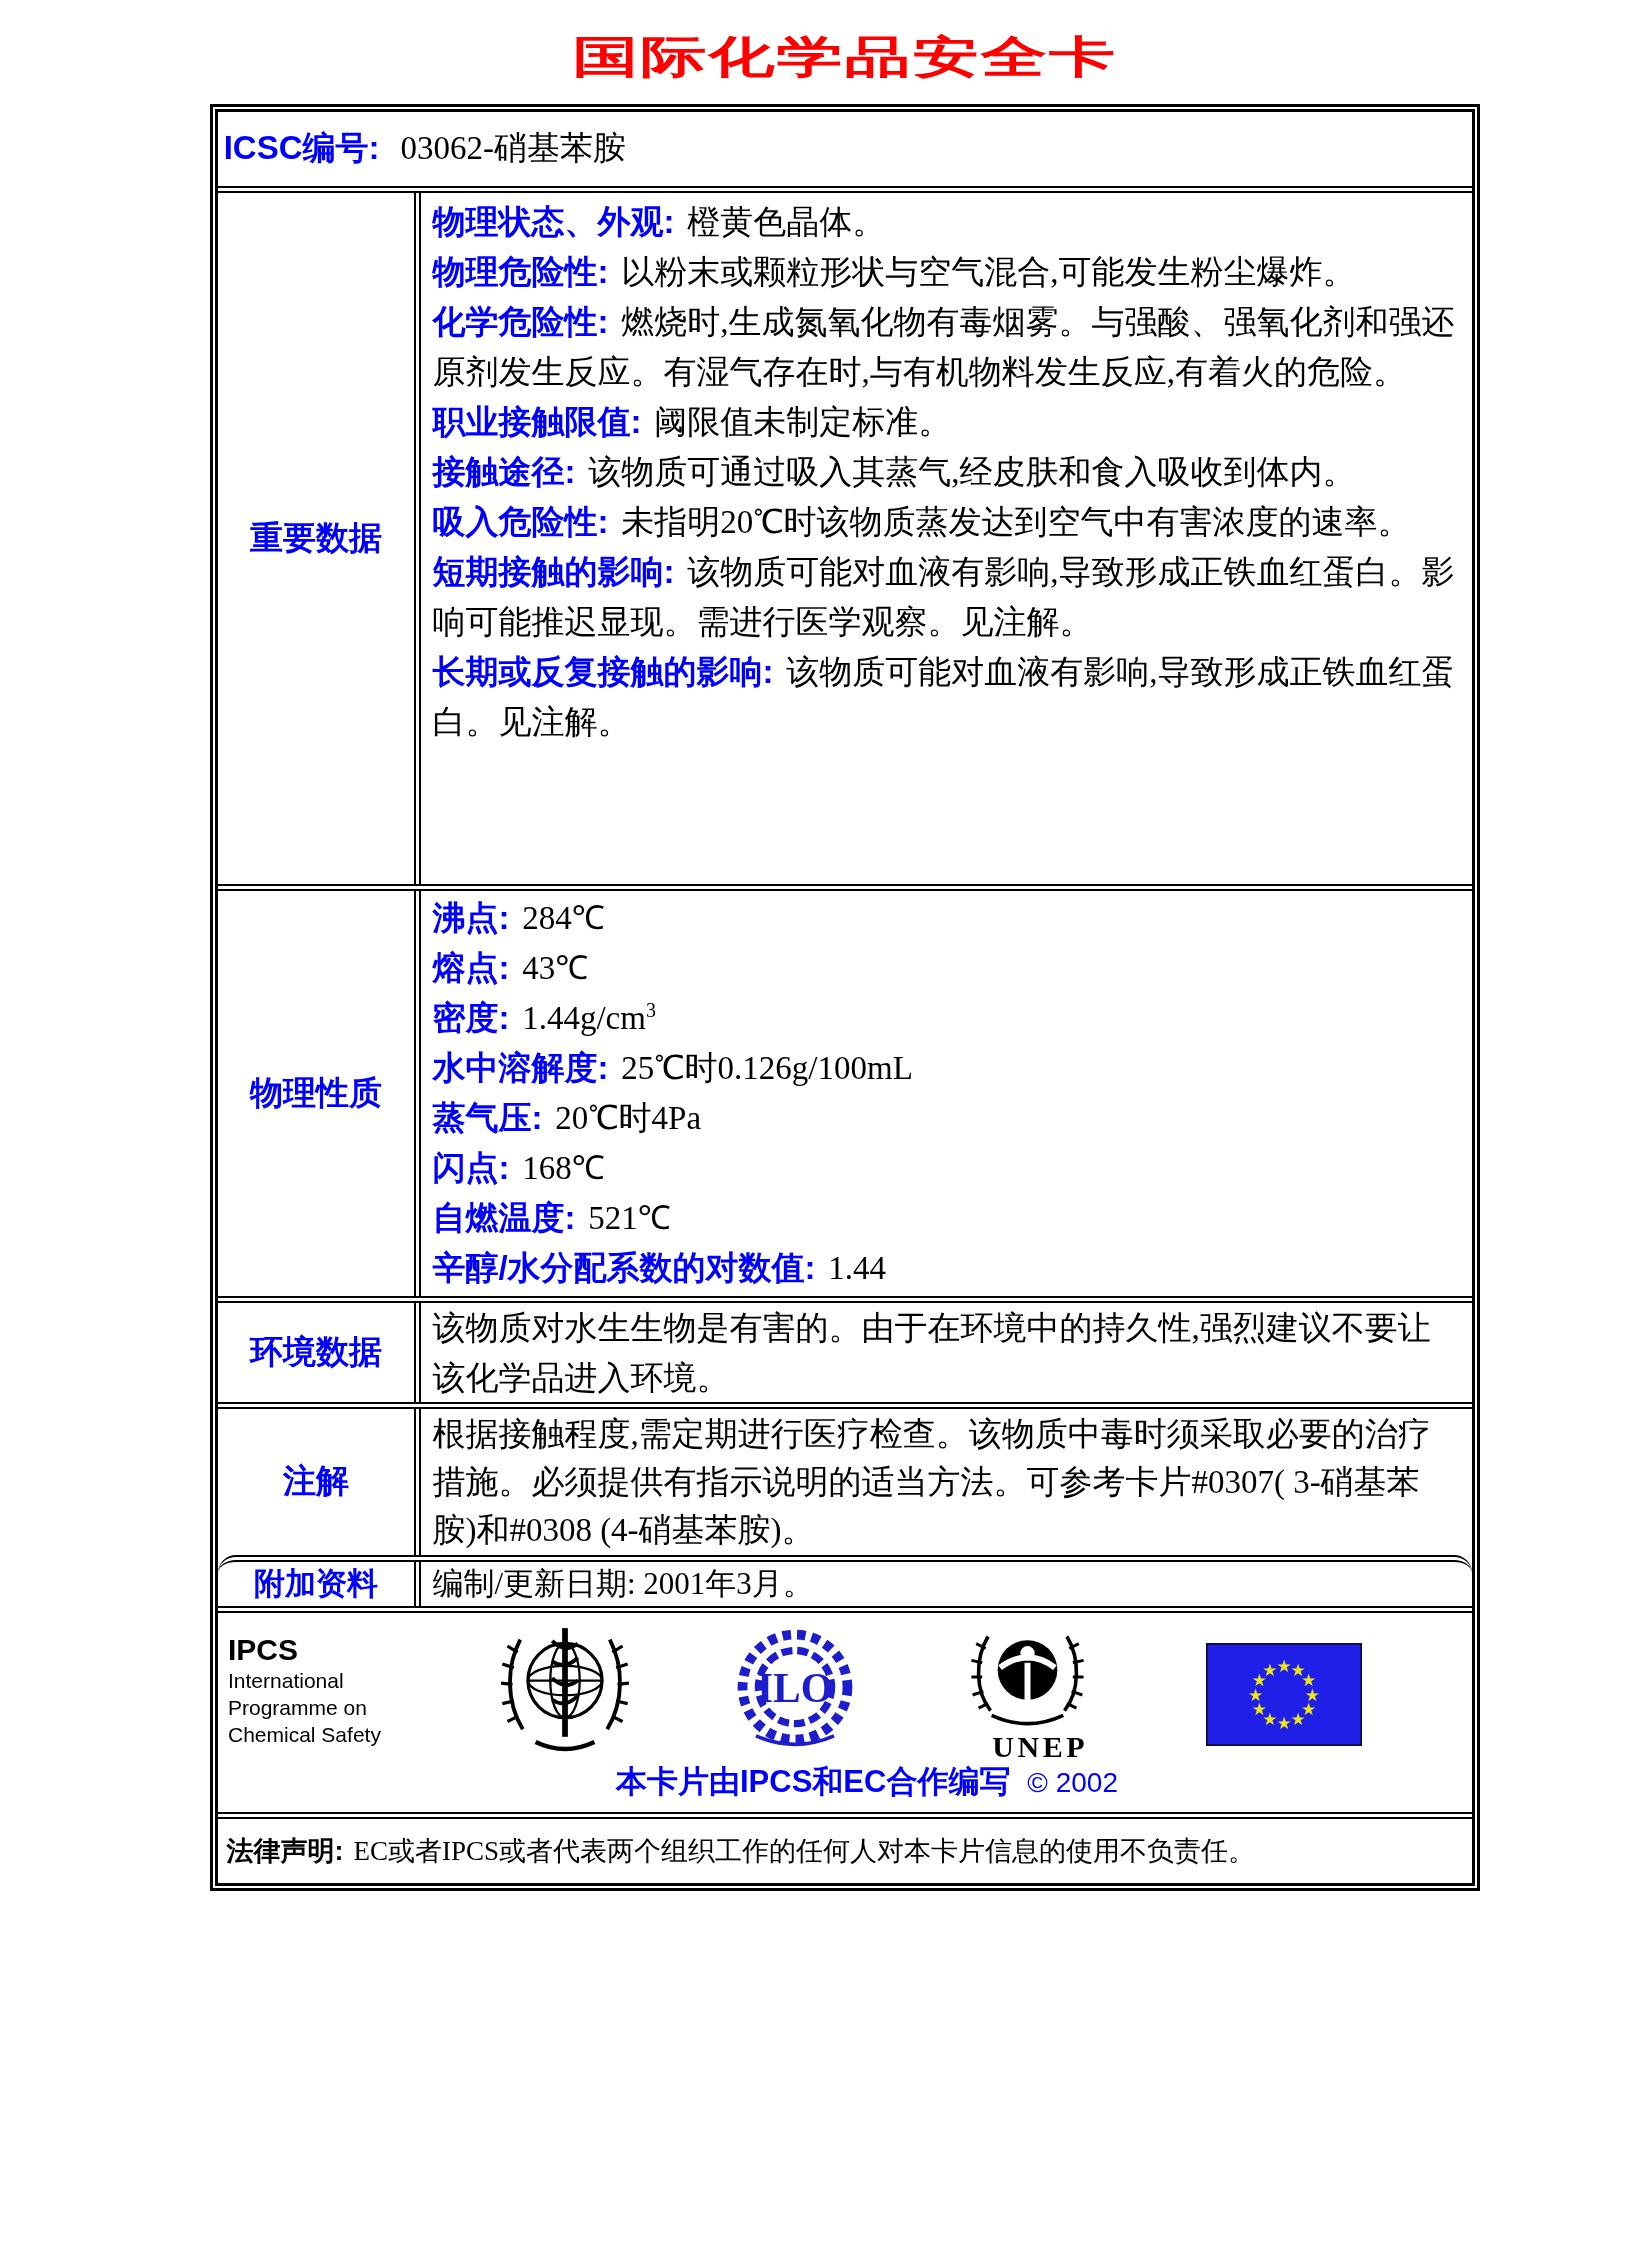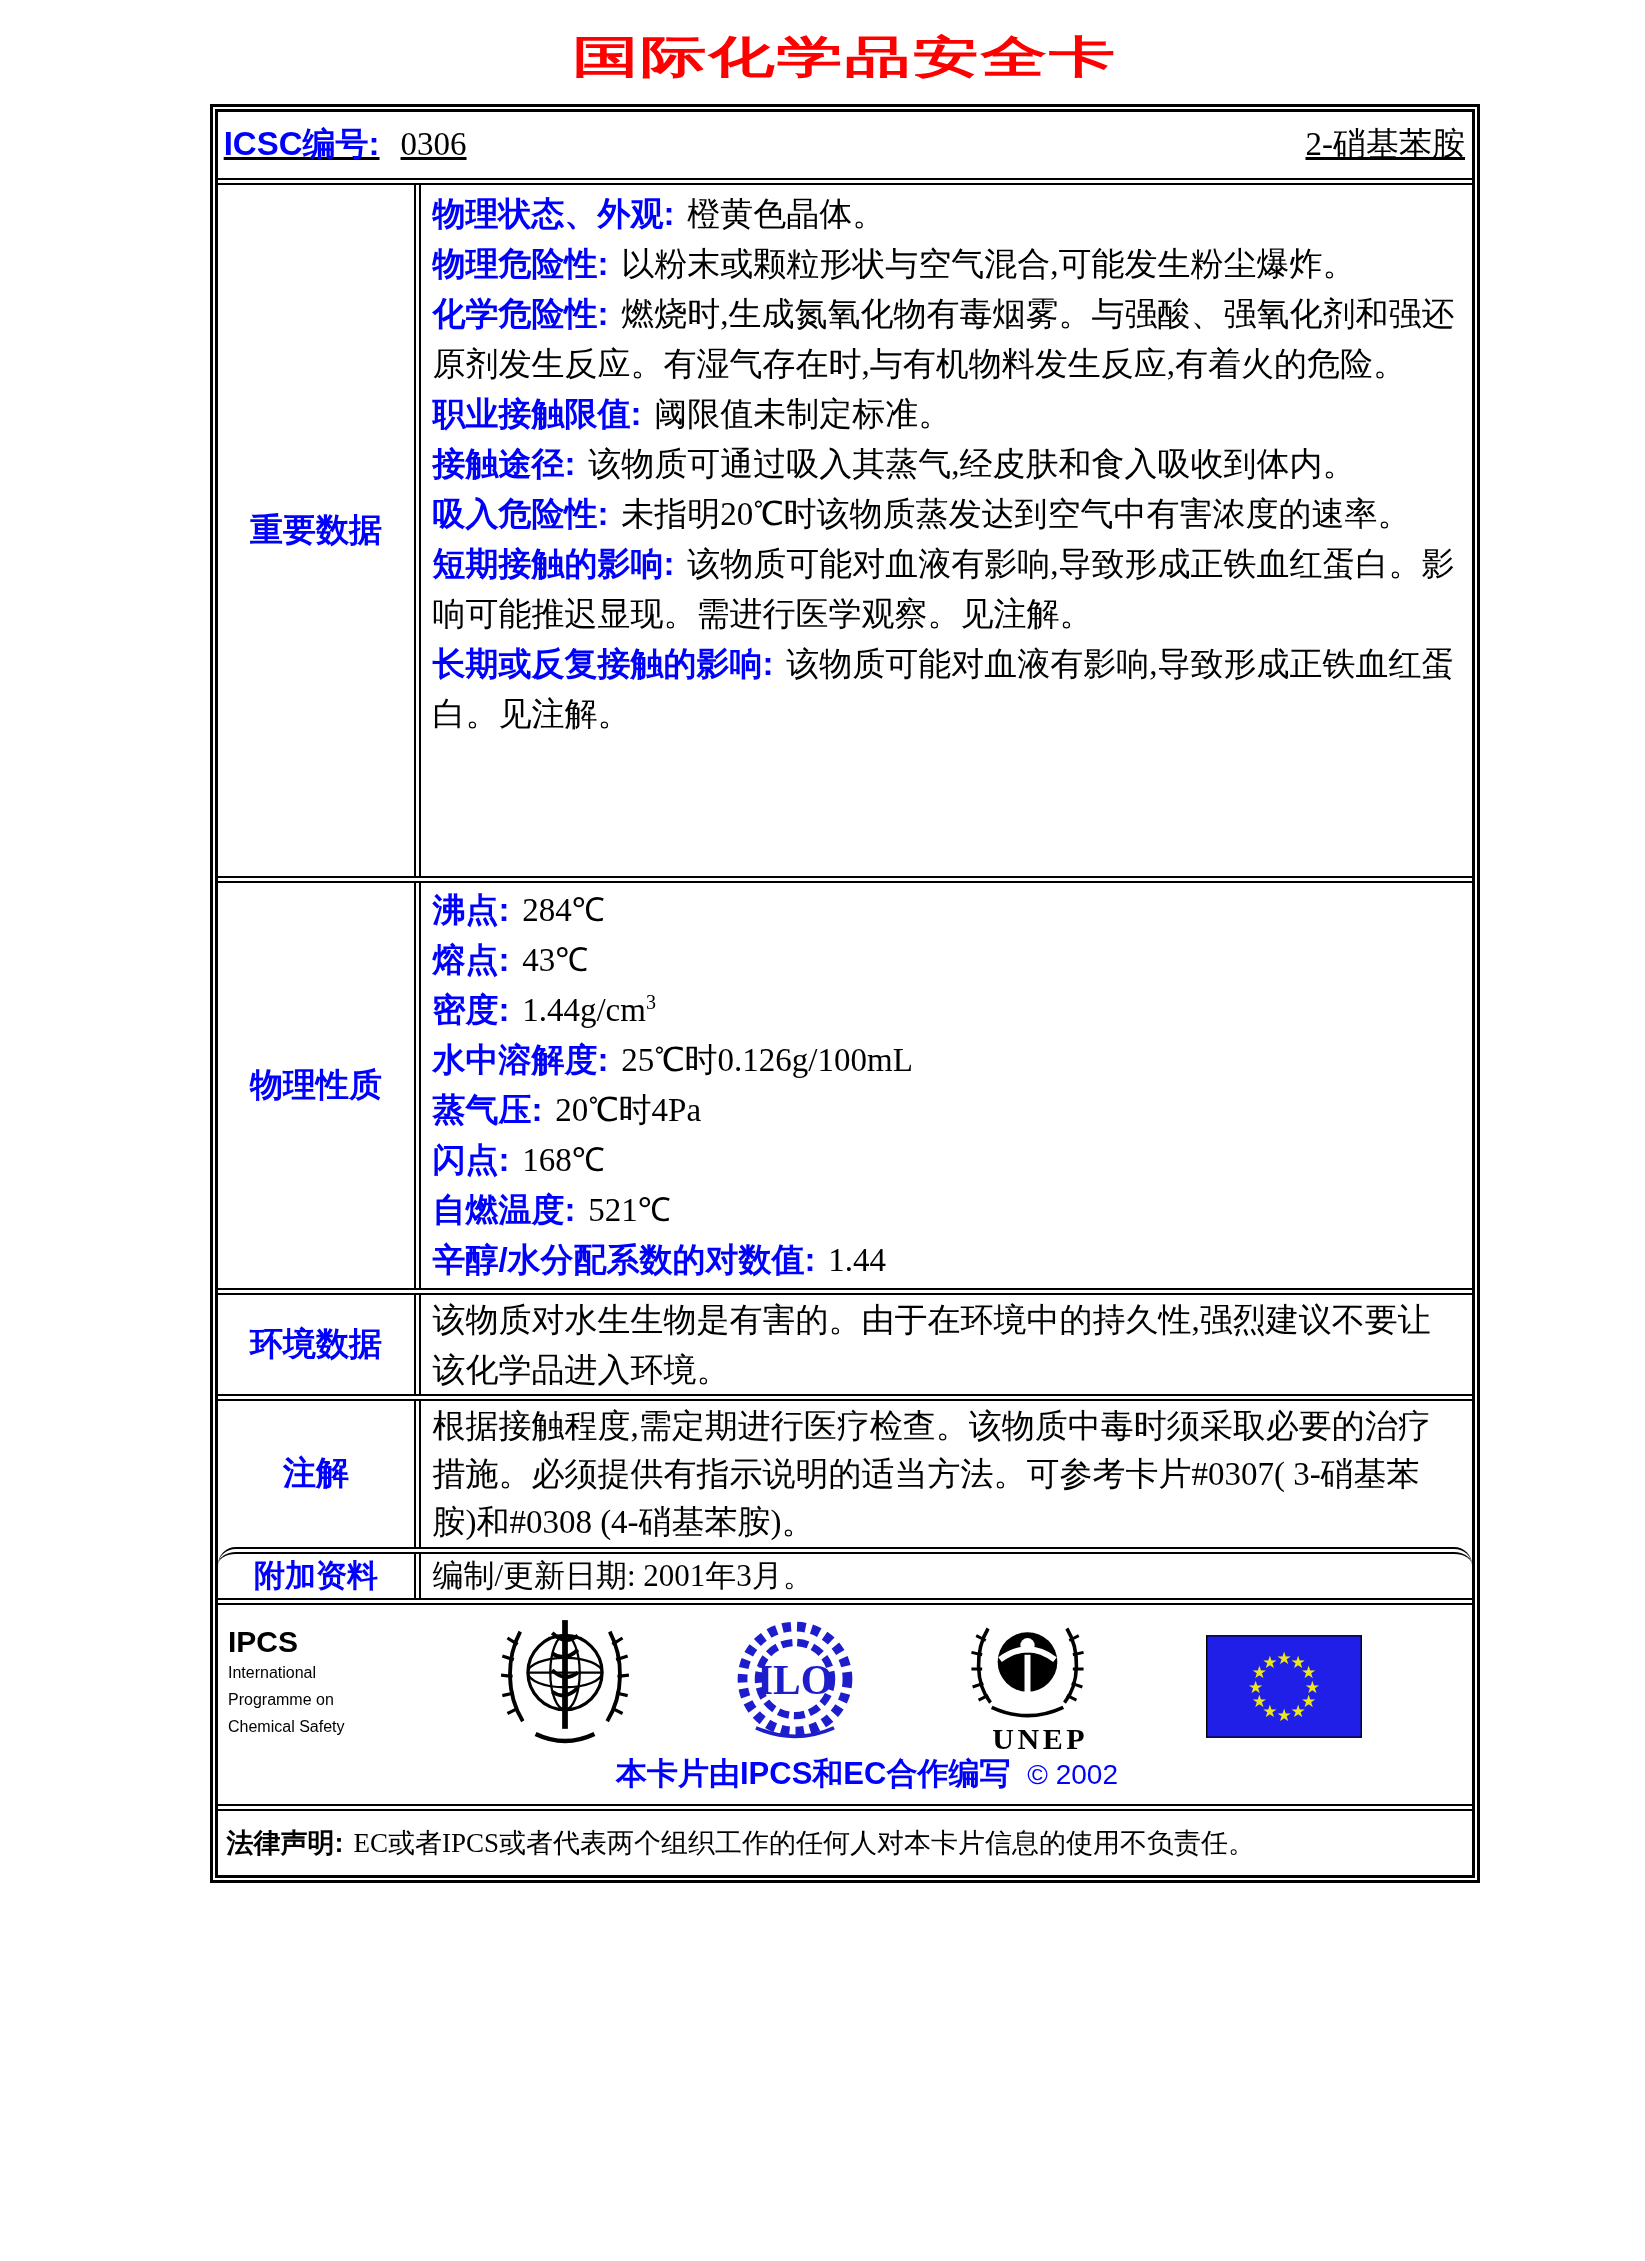--- a/index.html
+++ b/index.html
@@ -19,21 +19,21 @@
   }
   .card {
     margin-left: 210px; margin-top: 15.6px;
     width: 1270px;
     border: 8.5px double #000;
     background: #fff;
   }
   .row { display: flex; overflow: hidden; position: relative; }
   .row + .row { border-top: 7px double #000; }
 
-  .header-row { height: 66px; align-items: center; justify-content: space-between; padding: 0 7px 0 5.7px; font-size: 33px; text-decoration: underline; }
+  .header-row { height: 74px; align-items: center; justify-content: flex-start; padding: 0 7px 0 5.7px; font-size: 33px; }
   .header-left { display: flex; align-items: baseline; }
   .blue-label { color: #0000ff; font-weight: bold; font-family: "Liberation Sans", sans-serif; }
   .icsc-value { margin-left: 21px; color: #000; }
   .header-right { font-size: 33px; }
 
   .label-cell {
     flex: none; width: 203px;
     border-right: 7px double #000;
     display: flex; align-items: center; justify-content: center;
     color: #0000ff; font-weight: bold; font-size: 33px;
@@ -52,21 +52,21 @@
   .row-env .content-cell { line-height: 50px; padding-top: 0; }
   .row-notes { height: 153px; }
   .row-notes .content-cell { line-height: 48px; padding-top: 1.4px; }
   .row-additional { height: 51px; border-radius: 18px; }
   .row-additional .label-cell { font-size: 31px; }
   .row-additional .content-cell { line-height: 41px; font-size: 31px; padding-top: 1.4px; }
 
   .row-logos { height: 206px; align-items: flex-start; padding: 10px 0 0 10px; }
   .ipcs-block { width: 213px; font-family: "Liberation Sans", sans-serif; margin-top: 10px; }
   .ipcs-acronym { font-size: 30px; font-weight: bold; line-height: 34px; }
-  .ipcs-line { font-size: 16px; line-height: 27px; }
+  .ipcs-line { font-size: 21px; line-height: 27px; }
   .logo { flex: none; }
   .who-logo { margin-left: 60px; margin-top: 0; }
   .ilo-logo { margin-left: 105px; margin-top: 2.8px; }
   .unep-block { margin-left: 104px; margin-top: 4.3px; text-align: right; width: 128px; }
   .unep-label { font-size: 30px; font-weight: bold; letter-spacing: 3.5px; margin-top: -4.3px; font-family: "Liberation Serif", serif; }
   .eu-flag { margin-left: 118px; margin-top: 20px; }
   .logos-caption { position: absolute; left: 0; right: 0; bottom: 8.5px; text-align: center; padding-left: 44px; }
   .caption-main { color: #0000ff; font-weight: bold; font-size: 31px; font-family: "Liberation Sans", sans-serif; }
   .caption-copy { color: #0000ff; font-size: 28px; margin-left: 14px; font-family: "Liberation Sans", sans-serif; }
 

